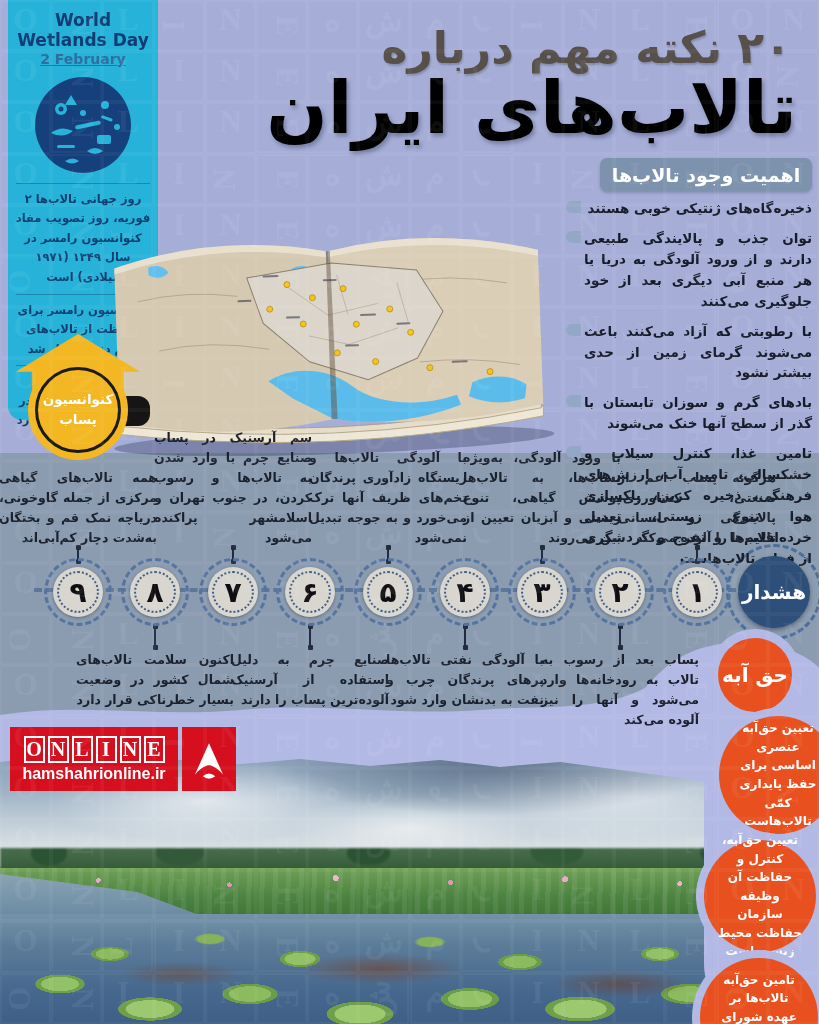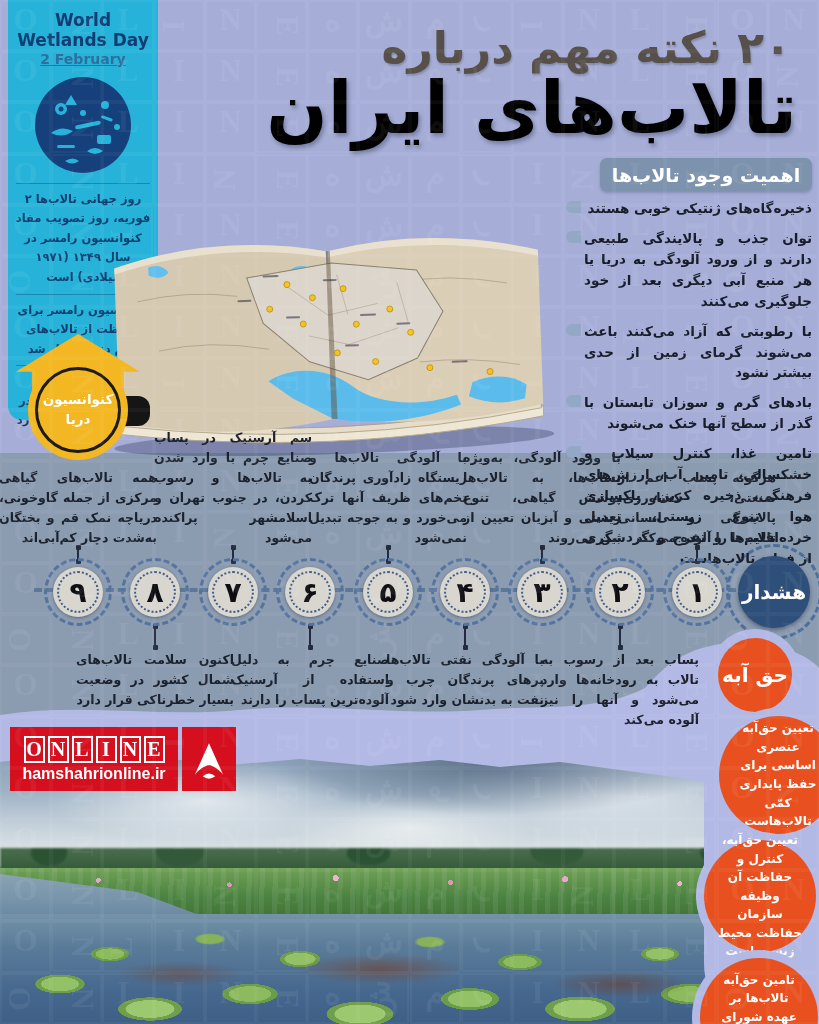--- a/index.html
+++ b/index.html
@@ -210,21 +210,21 @@
     <div class="divider"></div>
     <div class="info">ایران ۲۵ تالاب بین‌المللی (ثبت‌شده در کنوانسیون رامسر) دارد</div>
   </div>
   <div class="wheel l"></div>
   <div class="wheel r"></div>
   <div class="house">
     <div class="roofbody"></div>
     <div class="ycircle"></div>
     <div class="ring">
       <span>کنوانسیون</span>
-      <span>دریا</span>
+      <span>پساب</span>
     </div>
   </div>
 
   <div class="title1">۲۰ نکته مهم درباره</div>
   <div class="title2">تالاب‌های ایران</div>
 
   <svg class="book" width="470" height="300" viewBox="0 0 470 300">
     <ellipse cx="232" cy="276" rx="220" ry="13" fill="rgba(25,35,65,.3)"></ellipse>
     <path d="M18 252 Q232 284 442 248 L442 258 Q232 292 18 262 Z" fill="#efe7d5" stroke="#b5a78c" stroke-width="1"></path>
     <path d="M20 248 Q232 278 440 244 L440 250 Q232 284 20 254 Z" fill="#e6dcc7" stroke="#a99b80" stroke-width=".8"></path>

